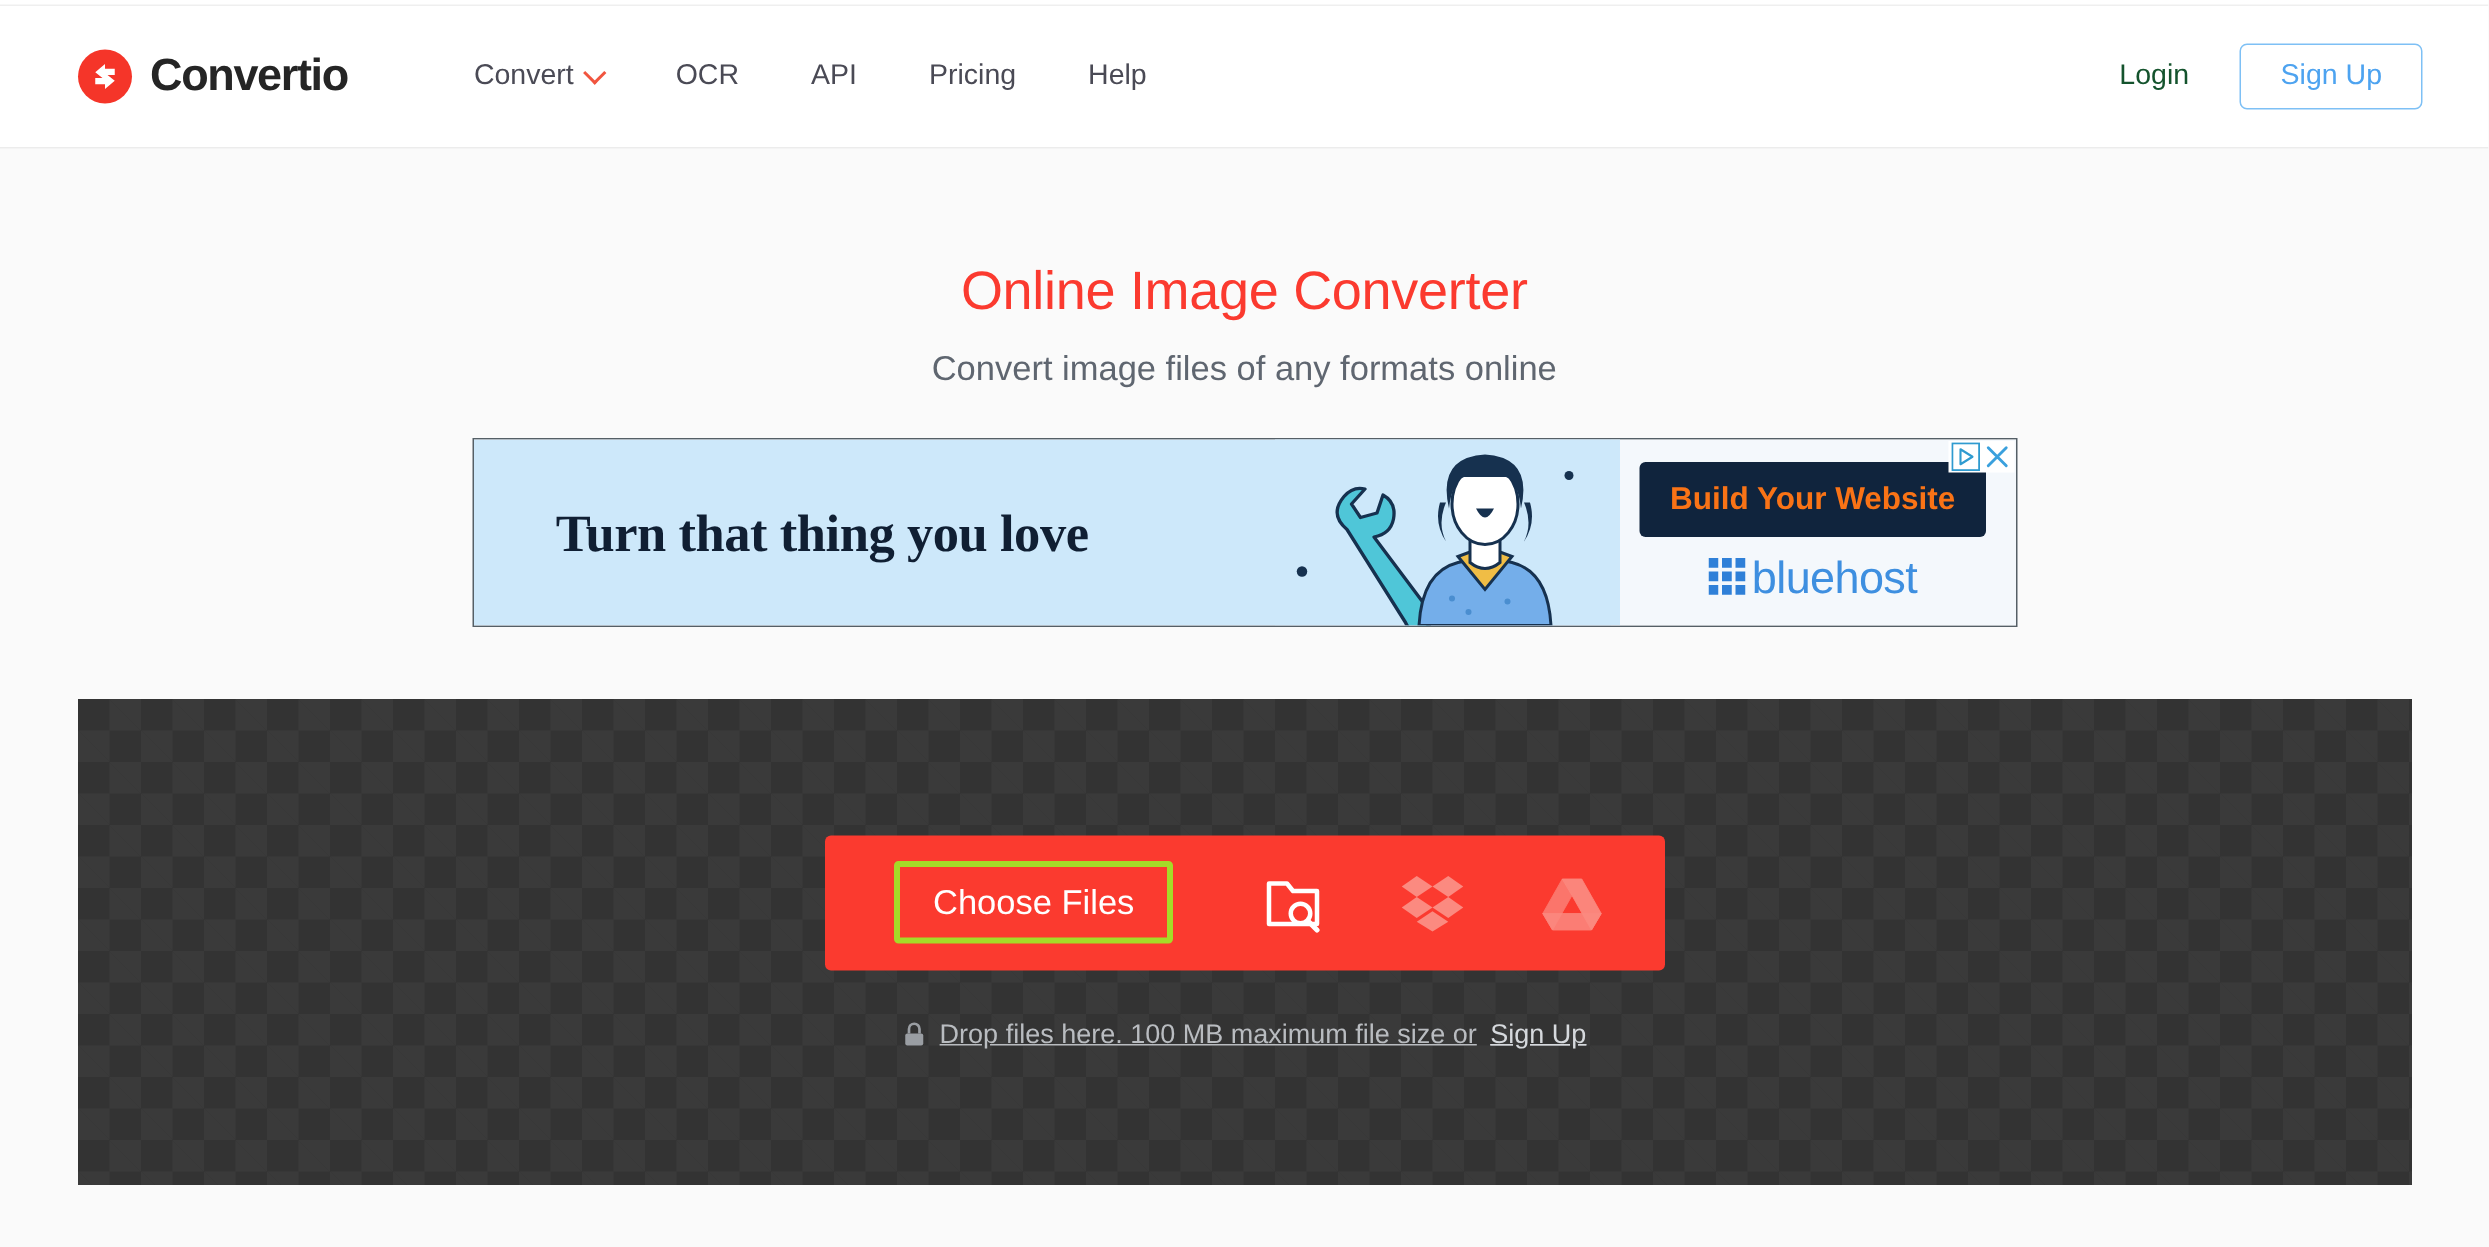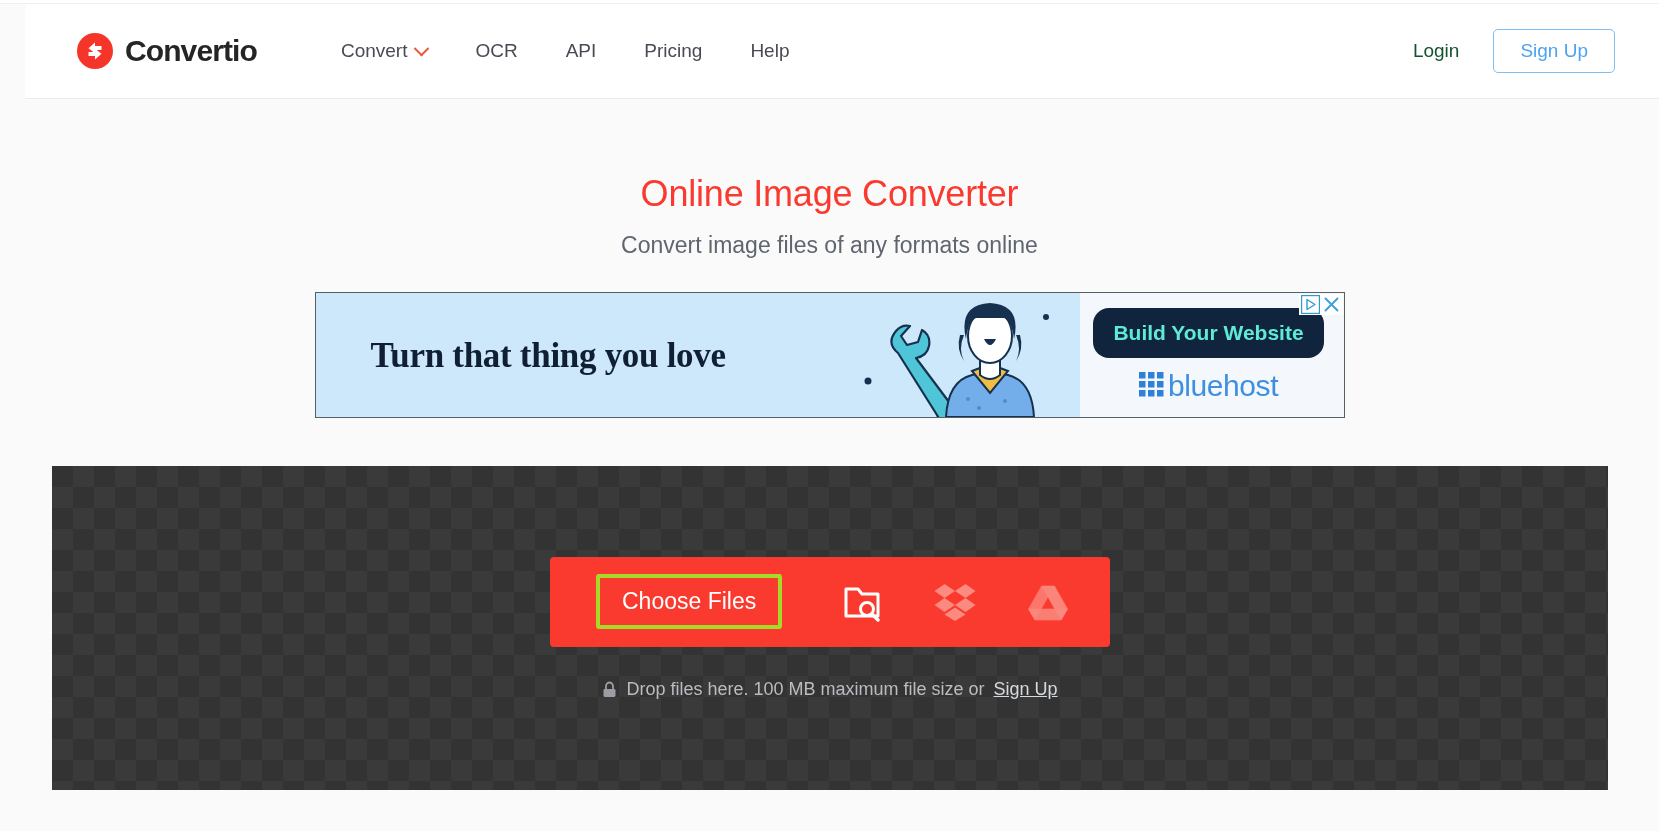--- a/index.html
+++ b/index.html
@@ -26,21 +26,20 @@
 
   
   .site-header {
     height: 95px;
     background: #ffffff;
     border-bottom: 1px solid #ececec;
     display: flex;
     align-items: center;
     padding: 0 44px 0 52px;
     position: relative;
-    margin-left: 25px;
   }
 
   .brand {
     display: flex;
     align-items: center;
     gap: 12px;
     cursor: pointer;
   }
   .brand-mark {
     width: 36px; height: 36px;
@@ -170,25 +169,25 @@
     flex: 0 0 270px;
     background: #f4f8fc;
     display: flex;
     flex-direction: column;
     align-items: center;
     justify-content: center;
     gap: 11px;
   }
   .ad-cta {
     background: #10243d;
-    color: #5eead4;
+    color: #f97316;
     font-size: 21px;
     font-weight: bold;
     padding: 13px 20px;
-    border-radius: 16px;
+    border-radius: 4px;
     white-space: nowrap;
     cursor: pointer;
     font-family: "Liberation Sans", sans-serif;
     border: none;
   }
   .ad-brand {
     display: flex;
     align-items: center;
     gap: 2px;
     justify-content: space-between;
@@ -260,20 +259,21 @@
   }
   .up-icon { cursor: pointer; display: flex; align-items: center; }
 
   .drop-note {
     margin-top: 32px;
     display: flex;
     align-items: center;
     gap: 9px;
     font-size: 18px;
     color: #b9bcc0;
+    text-decoration: underline;
   }
   .drop-note-link {
     color: #d6d9dd;
     text-decoration: underline;
     cursor: pointer;
   }
 </style>
 </head>
 <body>
 

